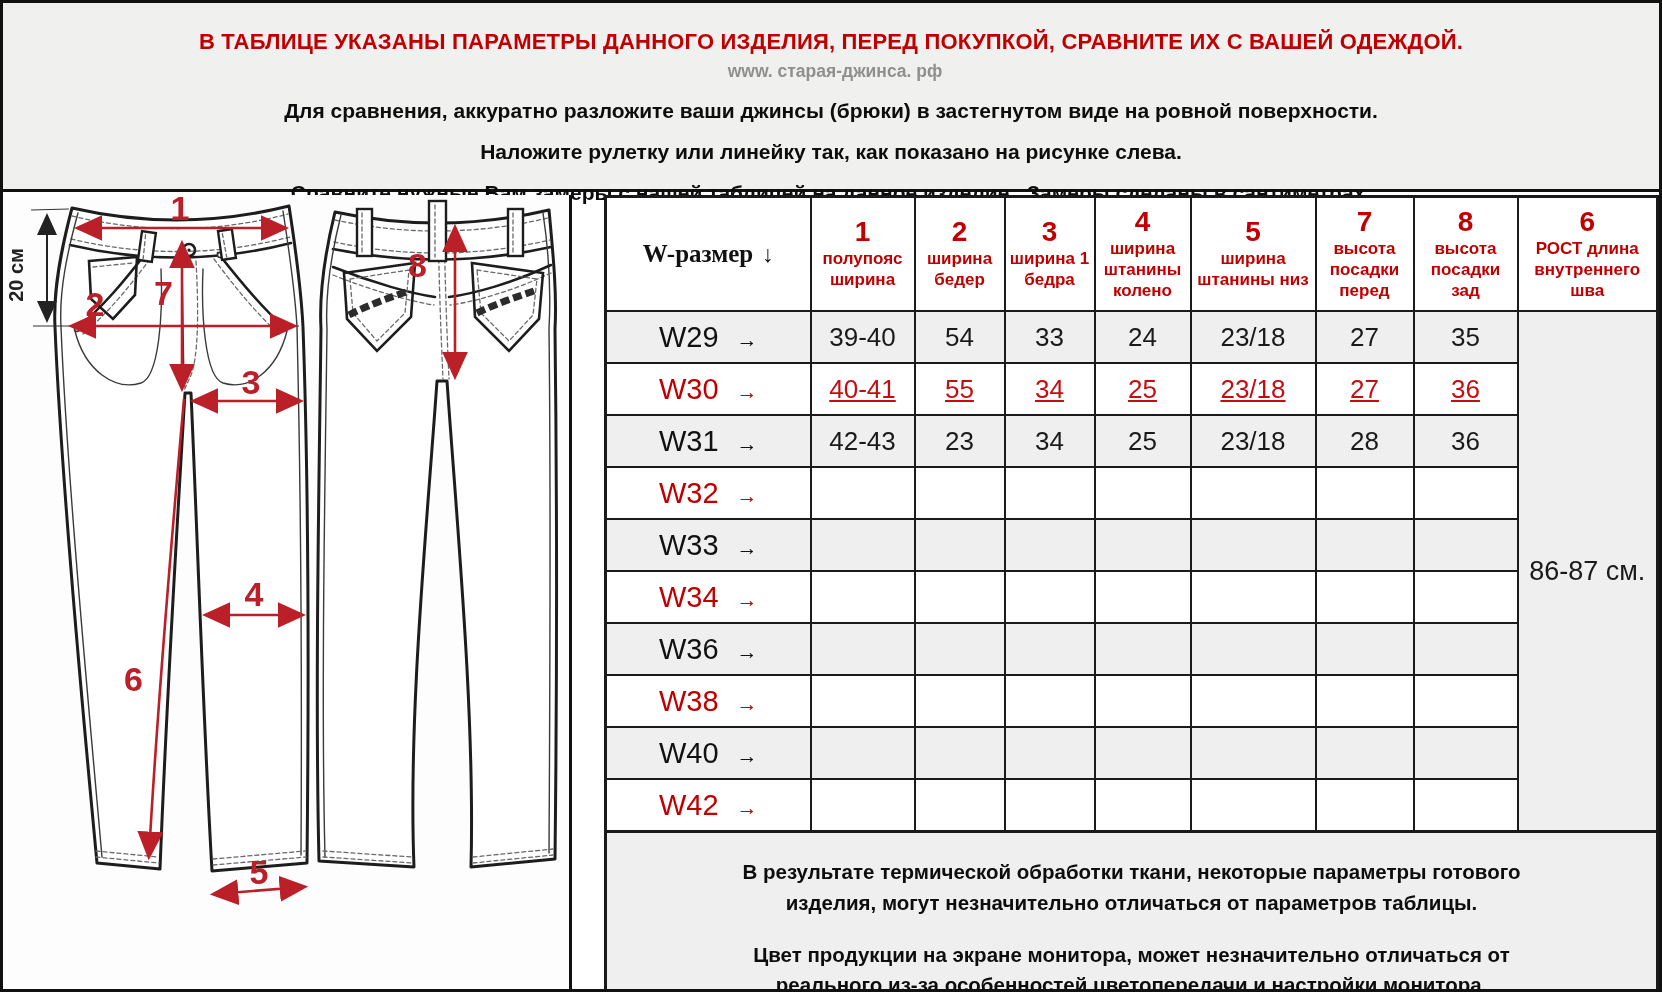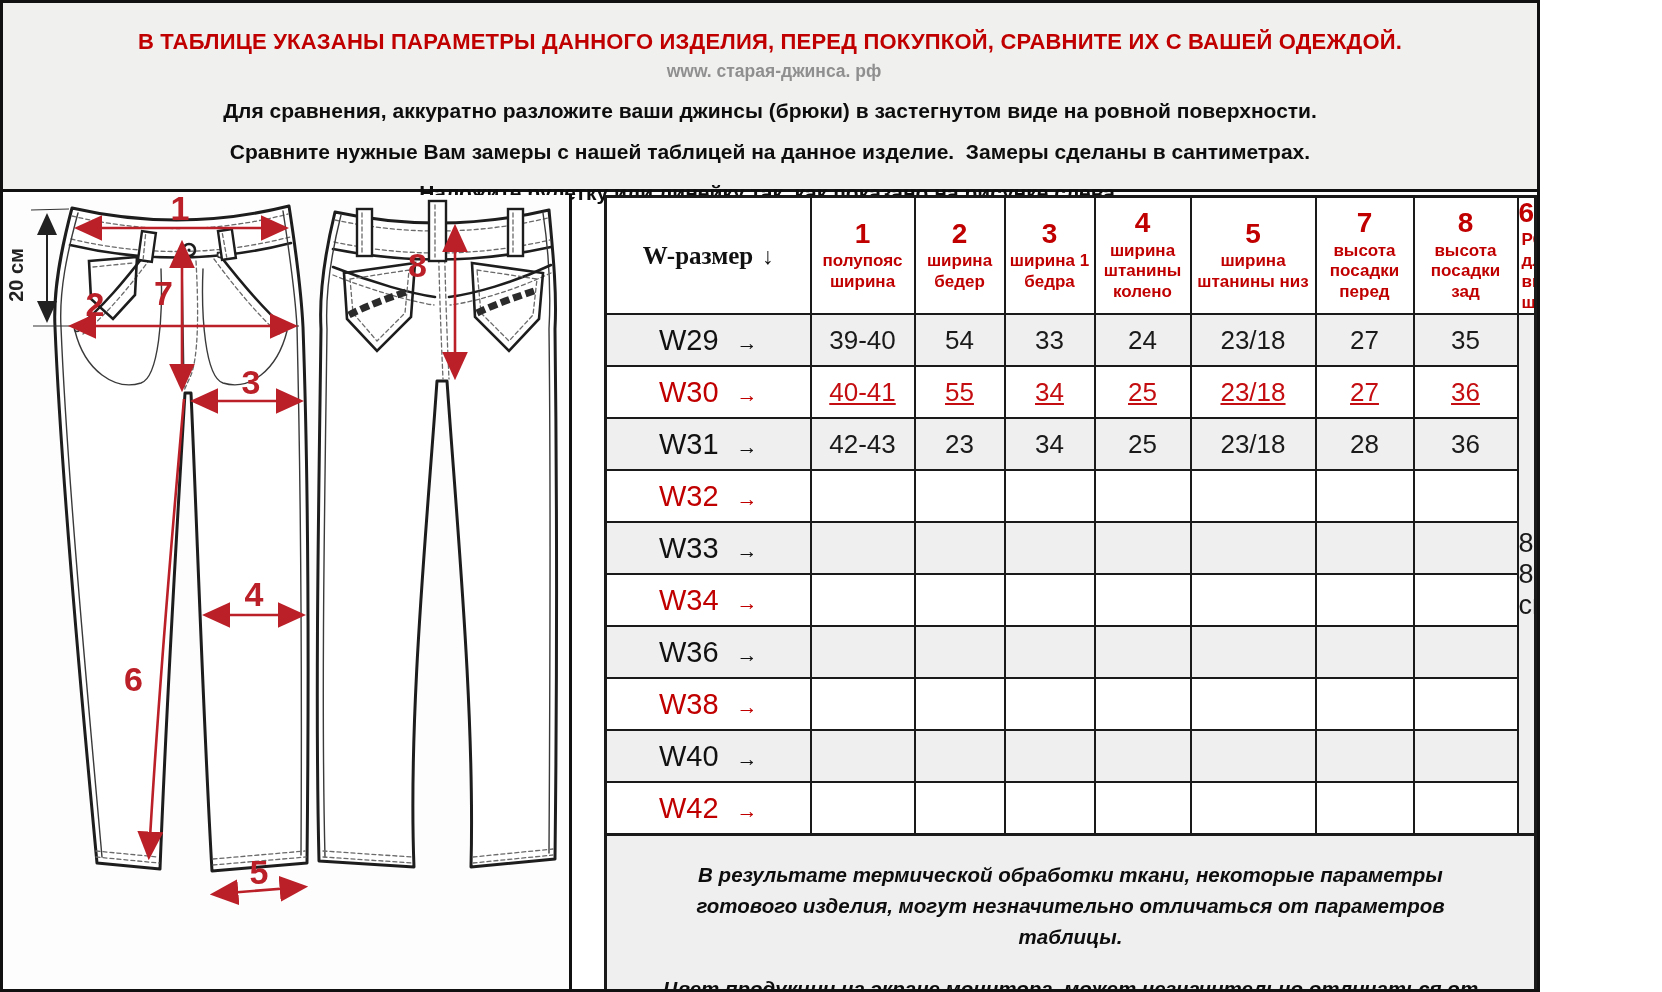--- a/index.html
+++ b/index.html
@@ -1,18 +1,18 @@
 <!DOCTYPE html>
 <html><head>
 <meta charset="utf-8">
 <style>
   html,body{margin:0;padding:0;background:#ffffff;}
   .page{
     position:relative;
-    width:1540px;height:992px;
+    width:1662px;height:992px;
     box-sizing:border-box;
     border:3px solid #111;
     background:#fff;
     font-family:"Liberation Sans","DejaVu Sans",sans-serif;
     overflow:hidden;
   }
   
   .banner{
     position:absolute;left:0;top:0;width:100%;height:189px;
     box-sizing:border-box;
@@ -75,36 +75,36 @@
   
   .notes{
     flex:1;margin-top:-3px;
     box-sizing:border-box;
     border:3px solid #1a1a1a;
     background:#f0efef;
     text-align:center;
   }
   .notes p{
     max-width:850px;margin:0 auto;
-    font-size:20.5px;font-weight:bold;color:#0d0d0d;line-height:1.5;font-style:italic;
+    font-size:20.5px;font-weight:bold;color:#0d0d0d;line-height:1.5;
   }
   .notes p.n1{margin-top:24px;}
   .notes p.n2{margin-top:21px;}
 </style>
 </head>
 <body>
 
 <div class="page">
 
   <header class="banner">
     <div class="banner-title">В ТАБЛИЦЕ УКАЗАНЫ ПАРАМЕТРЫ ДАННОГО ИЗДЕЛИЯ, ПЕРЕД ПОКУПКОЙ, СРАВНИТЕ ИХ С ВАШЕЙ ОДЕЖДОЙ.</div>
     <div class="banner-site">www. старая-джинса. рф</div>
     <div class="banner-line">Для сравнения, аккуратно разложите ваши джинсы (брюки) в застегнутом виде на ровной поверхности.</div>
+    <div class="banner-line">Наложите рулетку или линейку так, как показано на рисунке слева.</div>
     <div class="banner-line">Сравните нужные Вам замеры с нашей таблицей на данное изделие.&nbsp; Замеры сделаны в сантиметрах.</div>
-    <div class="banner-line">Наложите рулетку или линейку так, как показано на рисунке слева.</div>
   </header>
 
   <aside class="drawing">
     <svg viewBox="0 0 566 794">
       <defs>
         <marker id="mr" orient="auto-start-reverse" markerWidth="11" markerHeight="10" refX="9" refY="5">
           <path d="M0,0 L11,5 L0,10 Z" fill="#bb1f28"></path>
         </marker>
         <marker id="mb" orient="auto-start-reverse" markerWidth="11" markerHeight="10" refX="9" refY="5">
           <path d="M0,0 L11,5 L0,10 Z" fill="#222"></path>

